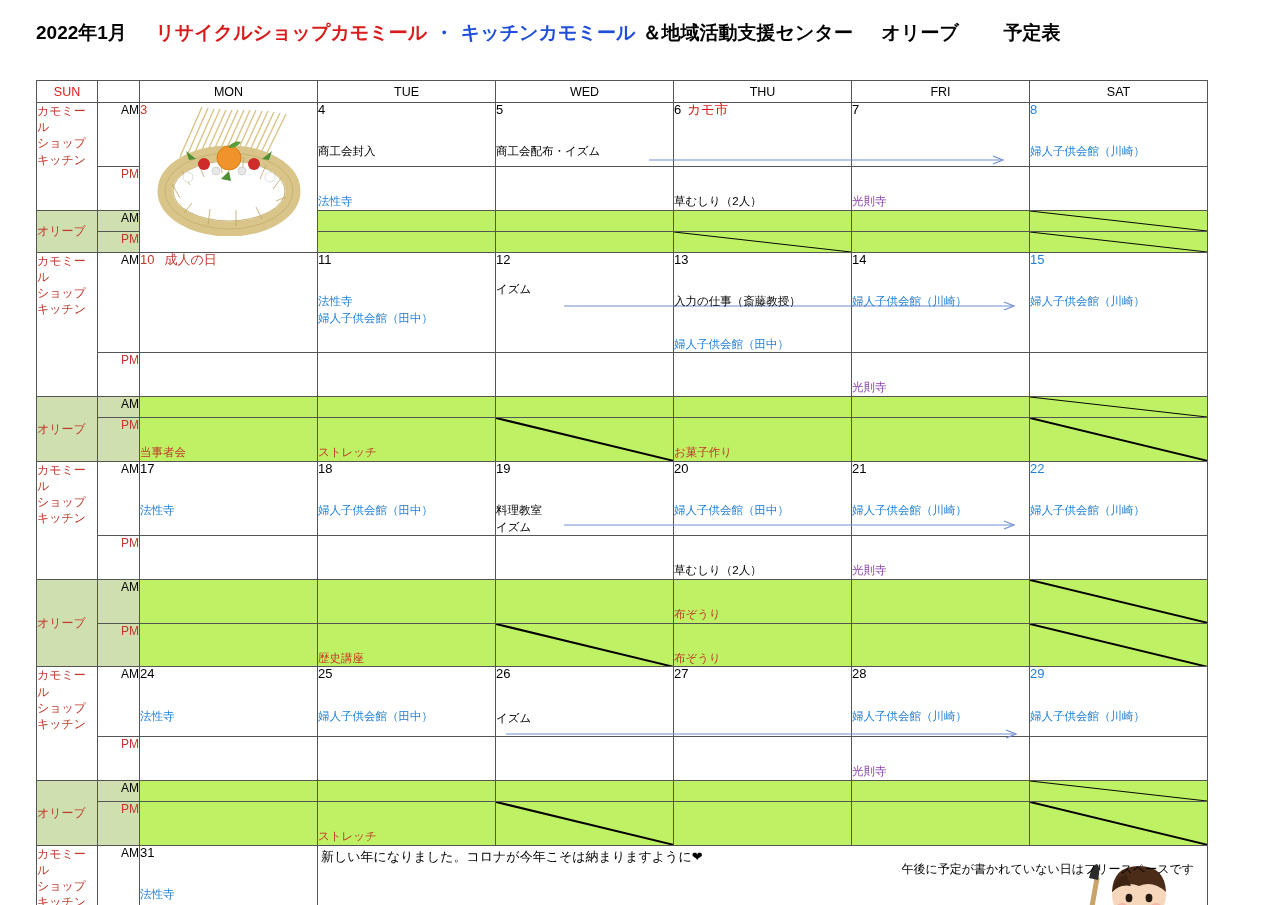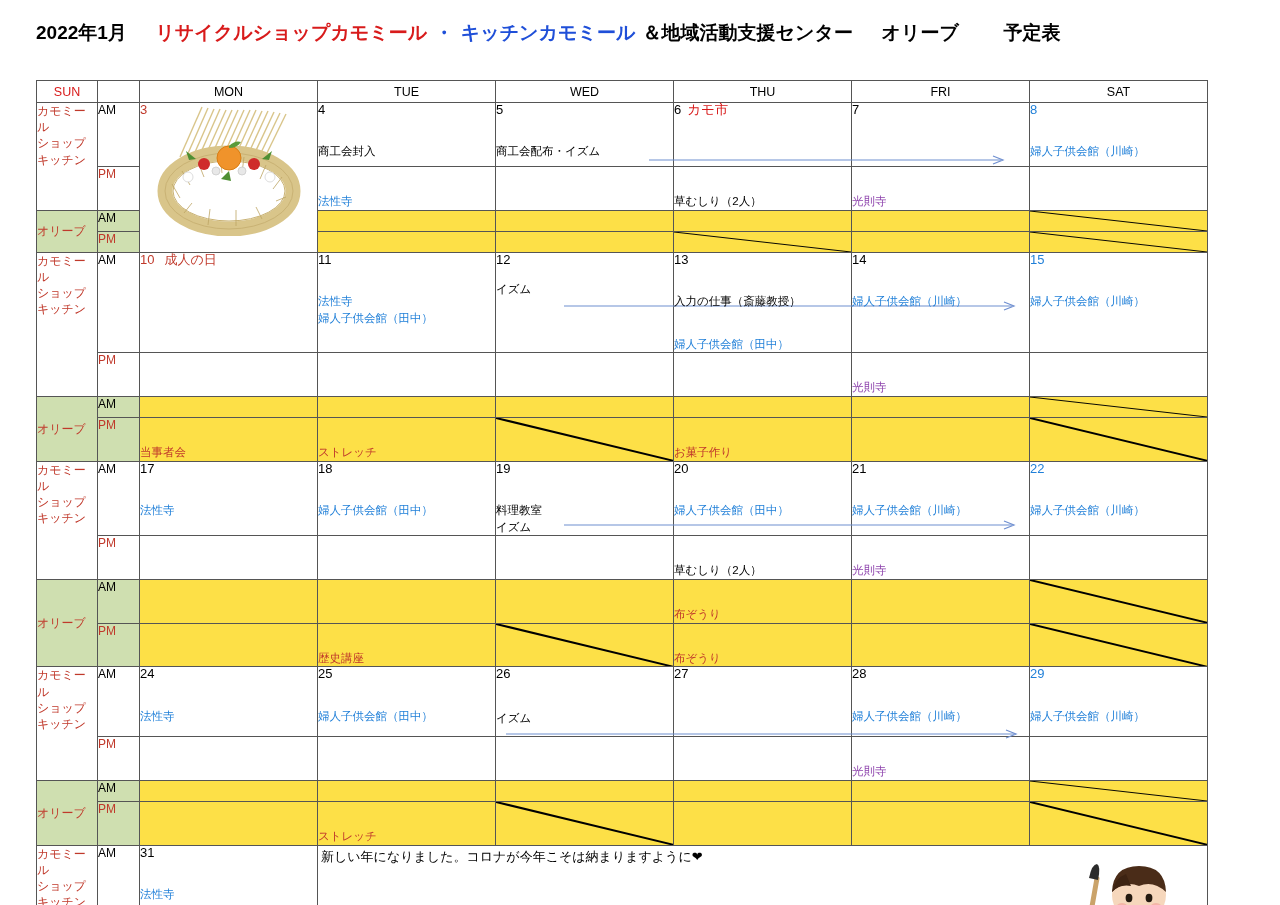--- a/index.html
+++ b/index.html
@@ -60,21 +60,21 @@
   tr.hdr td.dow { color:#000; }
 
   
   td.lbl {
     color:#c0392b; font-size:11.5px; line-height:1.35;
     padding:4px 0 0 4px; vertical-align:middle;
   }
   td.lbl.kamo { color:#c0392b; }
   td.lbl.olive { color:#c0392b; vertical-align:middle; padding-top:0; }
   td.ampm {
-    text-align:left; vertical-align:middle; font-size:11.5px;margin-top:45px;
+    text-align:right; vertical-align:middle; font-size:11.5px;margin-top:45px;
   }
   td.ampm.am { color:#000; }
   td.ampm.pm { color:#c0392b; }
 
   
   td.day { position:relative; padding:3px 4px 2px 5px; }
   .dnum { font-size:13px; line-height:1.1; }
   .dnum.blk { color:#000; }
   .dnum.red { color:#c0392b; }
   .dnum.blue { color:#1f7fd8; }
@@ -83,21 +83,21 @@
 
   .ev { font-size:11.5px; line-height:1.45;margin-top:26px; }
   .ev.blue { color:#1f7fd8; }
   .ev.black { color:#000; }
   .ev.purple { color:#8e44ad; }
   .ev.red { color:#c0392b; }
 
   
   td.green { background:#cfdfb0; }
   td.green.lbl { background:#cfdfb0; }
-  td.green-ev { background:#fde047; padding:2px 4px 2px 5px; }
+  td.green-ev { background:#bef264; padding:2px 4px 2px 5px; }
   td.green-ev .ev { font-size:11.5px; }
 
   
   .slash { position:absolute; left:0; top:0; width:100%; height:100%; }
   .slash svg { display:block; width:100%; height:100%; }
 
   
   .arrow { position:absolute; height:10px; }
   .arrow svg { display:block; }
 
@@ -701,13 +701,14 @@
     </tr>
     <tr class="r-green">
       <td class="ampm pm green">PM</td>
       <td class="green-ev">
             <div class="ev red">カモミール</div>
           </td>
     </tr>
   </tbody>
     </table>
 
+  <div class="footnote">午後に予定が書かれていない日はフリースペースです</div>
 </div>
 
 </body></html>

